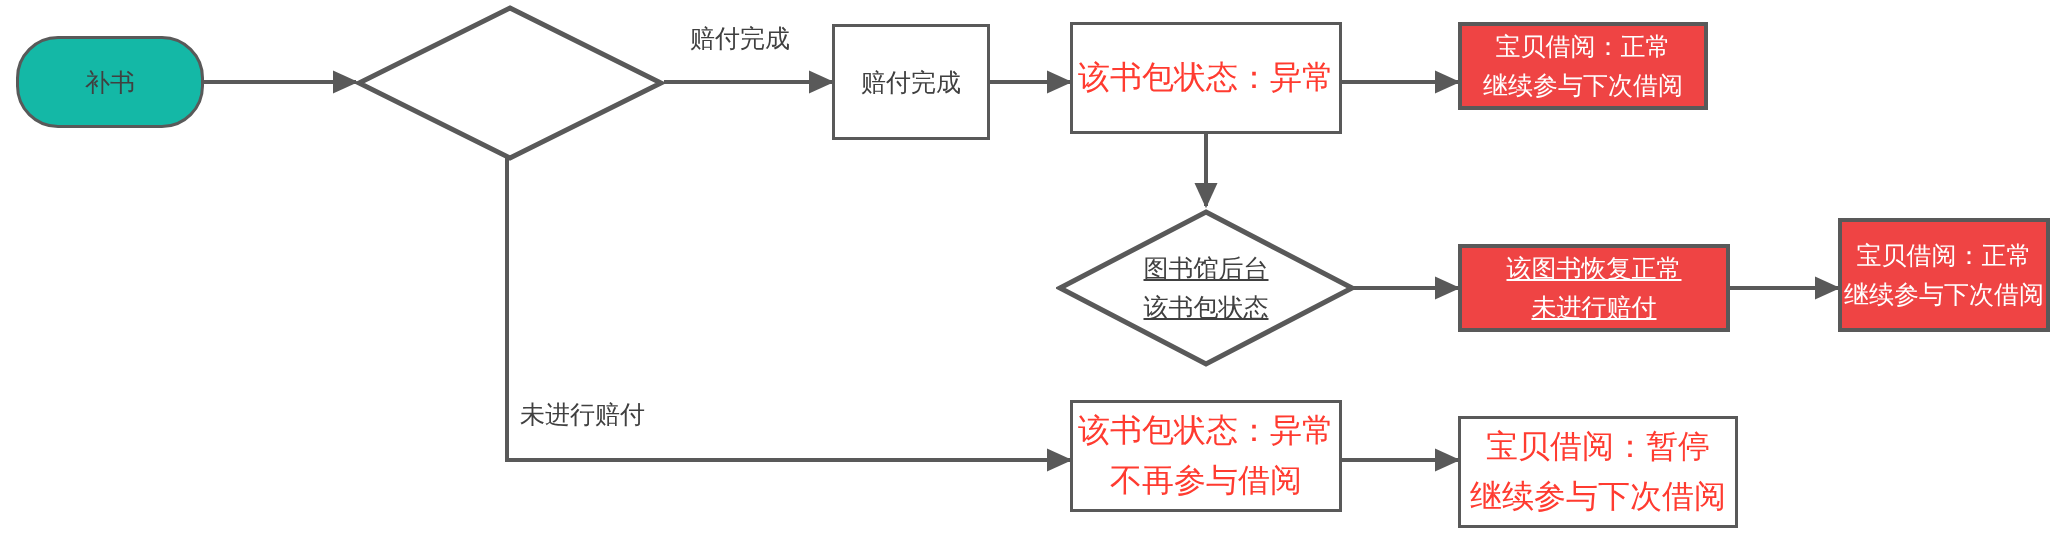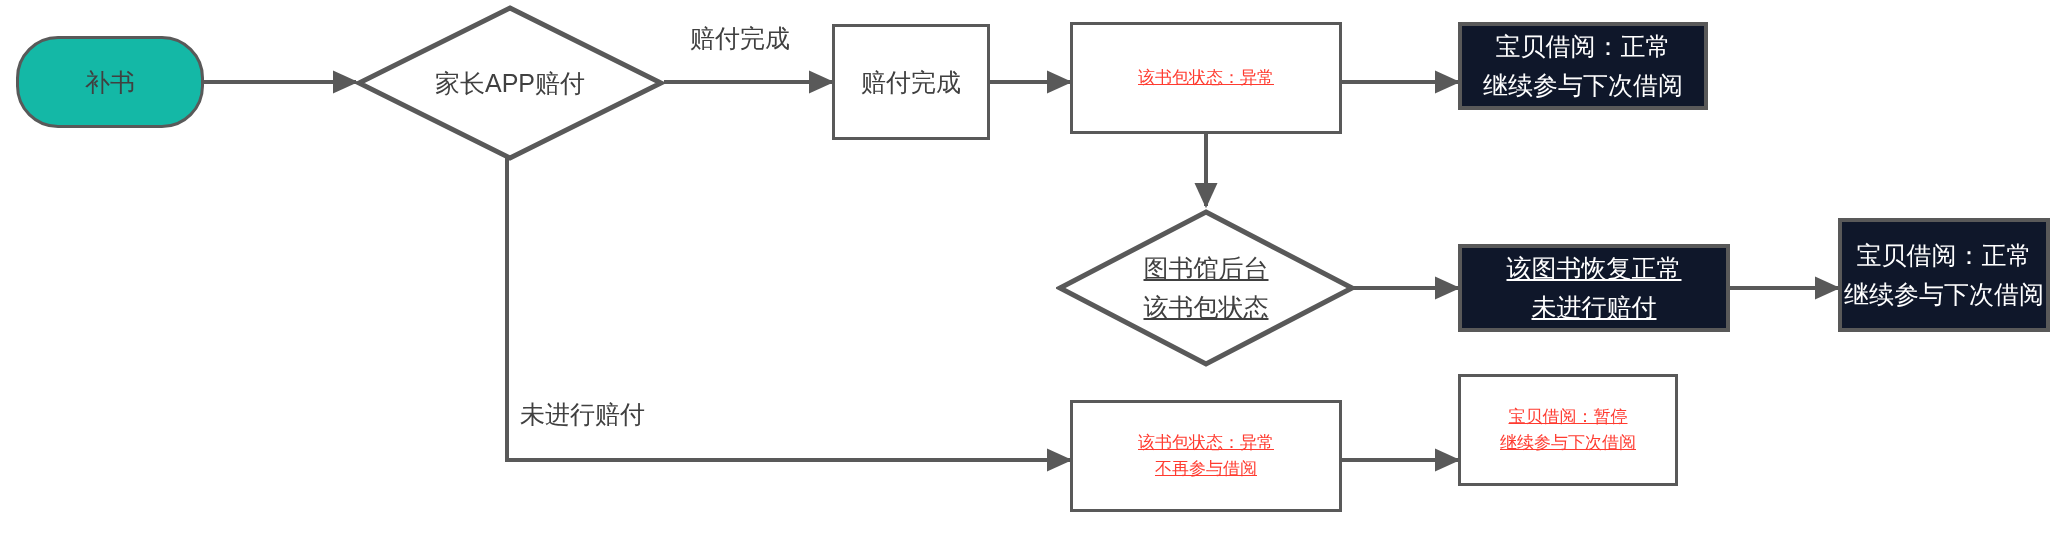--- a/index.html
+++ b/index.html
@@ -46,24 +46,24 @@
     font-size: 25px;
   }
   
   .n-process {
     border: 3px solid #595959;
     background: #ffffff;
     color: #404040;
     font-size: 25px;
   }
   
-  .n-process.red { color: #ff3b30; font-size: 17px; text-decoration: underline; }
+  .n-process.red { color: #ff3b30; font-size: 32px; }
   
   .n-process.green {
-    background: #0f172a;
+    background: #ef4444;
     border: 4px solid #595959;
     color: #ffffff;
     font-size: 25px;
   }
   
   .n-decision {
     color: #404040;
     font-size: 25px;
     background: transparent;
     border: none;
@@ -117,21 +117,20 @@
   </svg>
 
   <div class="node n-terminator" style="left:16px; top:36px; width:188px; height:92px;">
     <span class="node-line">补书</span>
   </div>
 
   <div class="node n-decision" style="left:355px; top:4px; width:310px; height:158px;">
     <svg class="diamond-svg" viewBox="0 0 310 158" preserveAspectRatio="none">
       <polygon points="155,4 306,79 155,154 4,79" fill="#ffffff" stroke="#595959" stroke-width="5"></polygon>
     </svg>
-    <span class="dlabel node-line">家长APP赔付</span>
   </div>
 
   <div class="edge-label" style="left:690px; top:22px;">赔付完成</div>
 
   <div class="node n-process" style="left:832px; top:24px; width:158px; height:116px;">
     <span class="node-line">赔付完成</span>
   </div>
 
   <div class="node n-process red" style="left:1070px; top:22px; width:272px; height:112px;">
     <span class="node-line">该书包状态：异常</span>
@@ -160,18 +159,18 @@
     <span class="node-line">继续参与下次借阅</span>
   </div>
 
   <div class="edge-label" style="left:520px; top:398px;">未进行赔付</div>
 
   <div class="node n-process red" style="left:1070px; top:400px; width:272px; height:112px;">
     <span class="node-line">该书包状态：异常</span>
     <span class="node-line">不再参与借阅</span>
   </div>
 
-  <div class="node n-process red" style="left:1458px; top:374px; width:220px; height:112px;">
+  <div class="node n-process red" style="left:1458px; top:416px; width:280px; height:112px;">
     <span class="node-line">宝贝借阅：暂停</span>
     <span class="node-line">继续参与下次借阅</span>
   </div>
 
 </div>
 
 </body></html>

